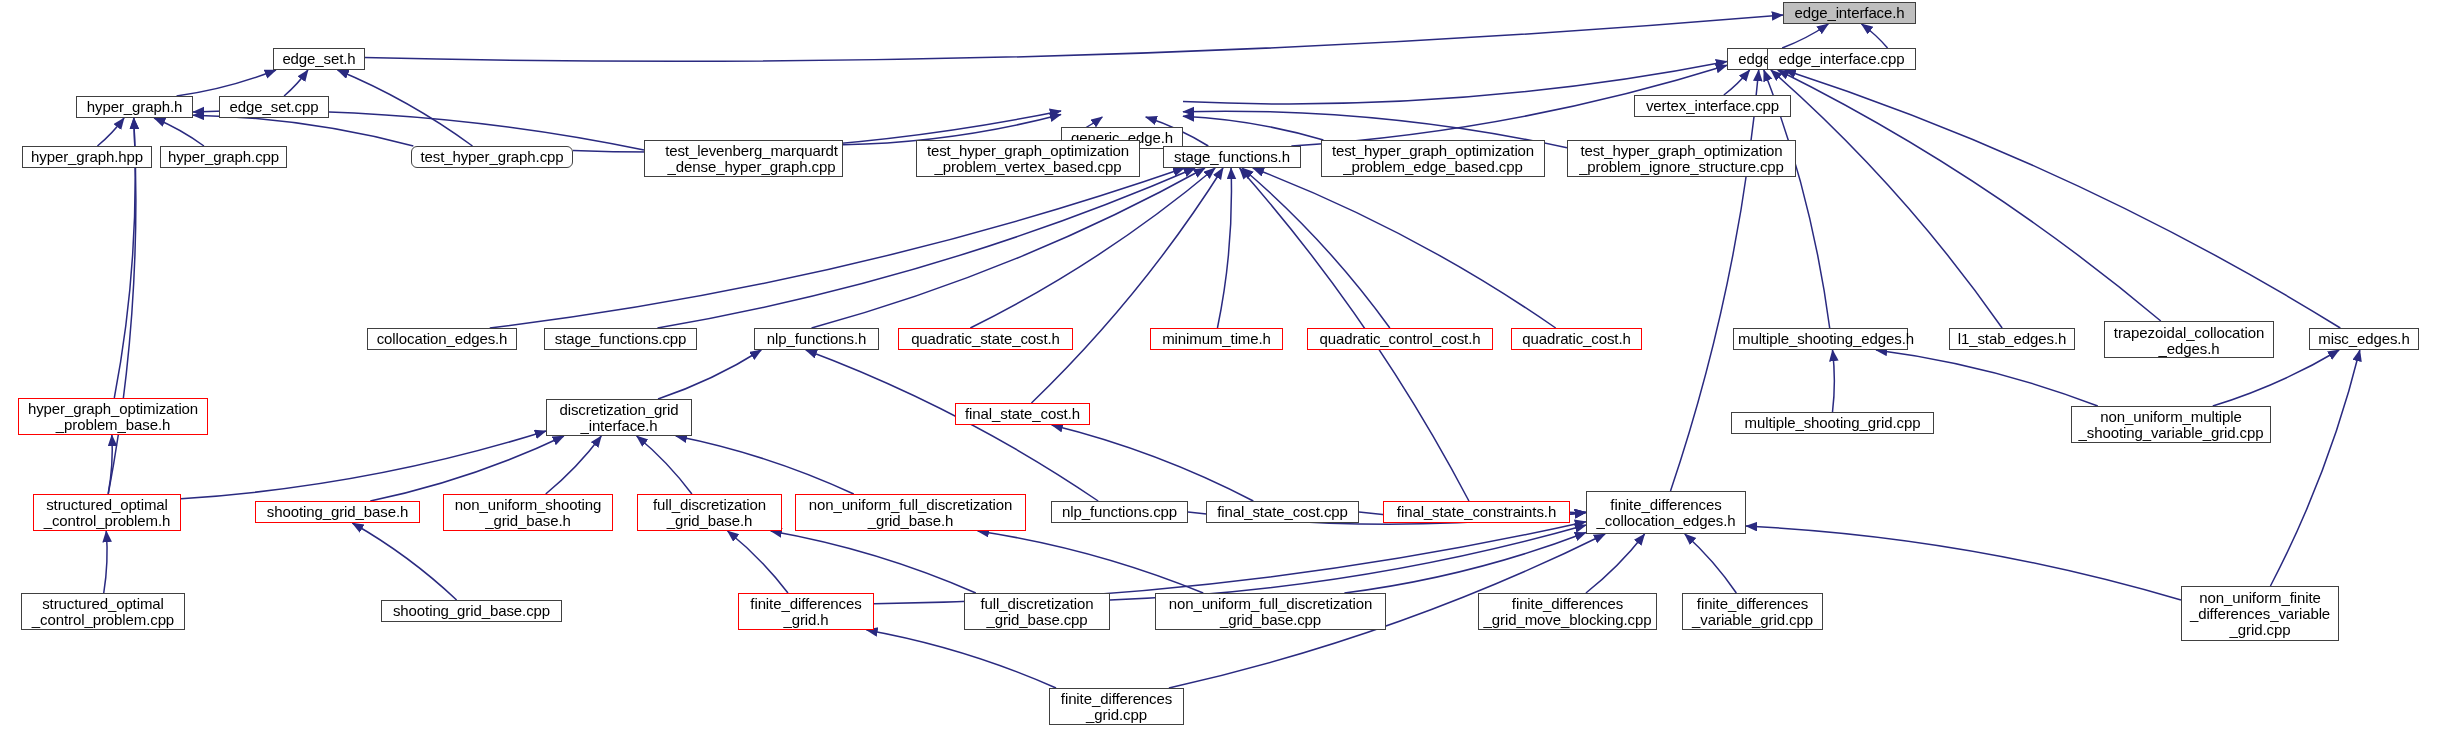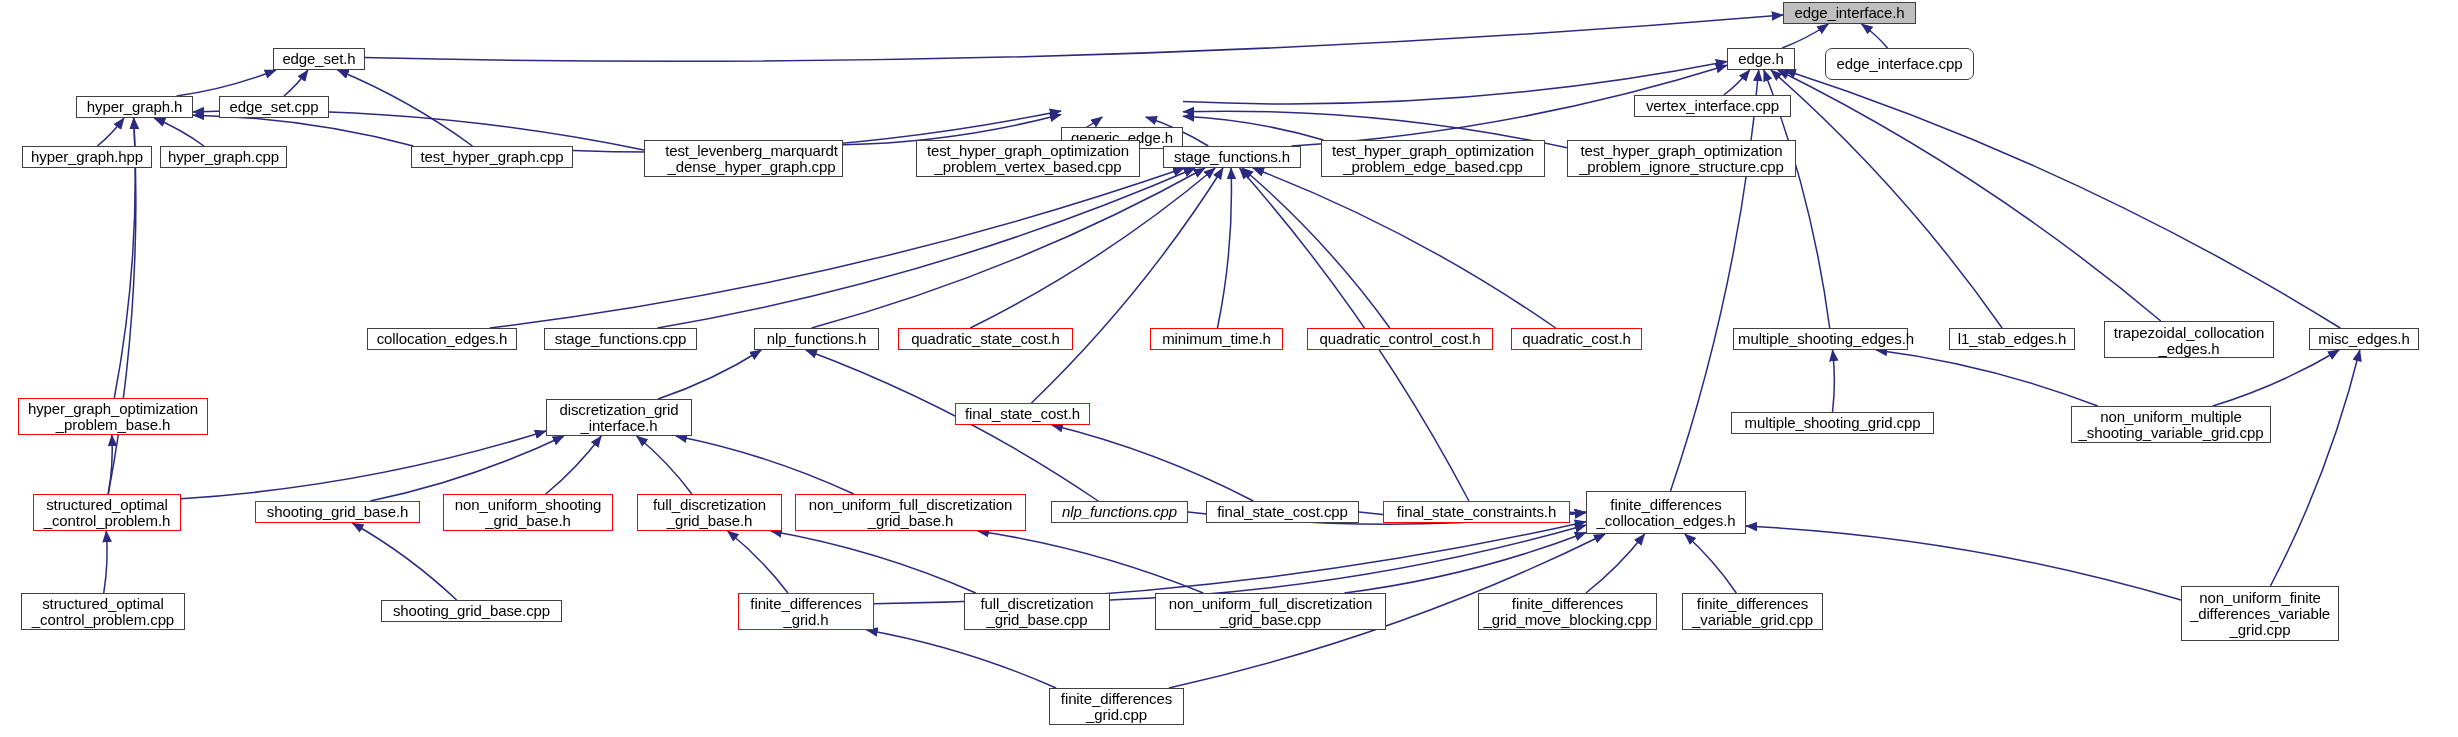--- a/index.html
+++ b/index.html
@@ -125,29 +125,29 @@
         <path d="M1110,600.010333863275 Q1352.4951351351351,591.1108744038156 1586,525.0914149443561" fill="none" stroke="#2a2a80" stroke-width="1.5" marker-end="url(#arrowhead)"></path>
         <path d="M1344.4065656565656,593 Q1468.8317657612788,577.2582482856377 1586,532.5252844500632" fill="none" stroke="#2a2a80" stroke-width="1.5" marker-end="url(#arrowhead)"></path>
         <path d="M1570,512.2467018469657 Q1577.9974670184697,513.2278100263852 1586,512.2889182058047" fill="none" stroke="#2a2a80" stroke-width="1.5" marker-end="url(#arrowhead)"></path>
         <path d="M1188,512.0626715462031 Q1386.9781518755717,536.1247392497713 1586,512.4268069533395" fill="none" stroke="#2a2a80" stroke-width="1.5" marker-end="url(#arrowhead)"></path>
         <path d="M1359,512.099739243807 Q1472.4822425032594,525.8677183833116 1586,512.3956975228161" fill="none" stroke="#2a2a80" stroke-width="1.5" marker-end="url(#arrowhead)"></path>
       </g>
   </svg>
   <div id="node-layer">
       <div class="node root" style="left: 1783px; top: 2px; width: 133px; height: 22px;"><span class="node-label">edge_interface.h</span></div>
       <div class="node" style="left: 1727px; top: 48px; width: 68px; height: 22px;"><span class="node-label">edge.h</span></div>
-      <div class="node" style="left: 1825px; top: 48px; width: 149px; height: 32px; border-radius: 7px;"><span class="node-label">edge_interface.cpp</span></div>
+      <div class="node" style="left: 1767px; top: 48px; width: 149px; height: 22px;"><span class="node-label">edge_interface.cpp</span></div>
       <div class="node" style="left: 273px; top: 48px; width: 92px; height: 22px;"><span class="node-label">edge_set.h</span></div>
       <div class="node" style="left: 76px; top: 96px; width: 117px; height: 22px;"><span class="node-label">hyper_graph.h</span></div>
       <div class="node" style="left: 219px; top: 96px; width: 110px; height: 22px;"><span class="node-label">edge_set.cpp</span></div>
       <div class="node" style="left: 1061px; top: 95px; width: 122px; height: 22px; margin-top: 32px;"><span class="node-label">generic_edge.h</span></div>
       <div class="node" style="left: 1634px; top: 95px; width: 157px; height: 22px;"><span class="node-label">vertex_interface.cpp</span></div>
       <div class="node" style="left: 22px; top: 146px; width: 130px; height: 22px;"><span class="node-label">hyper_graph.hpp</span></div>
       <div class="node" style="left: 160px; top: 146px; width: 127px; height: 22px;"><span class="node-label">hyper_graph.cpp</span></div>
-      <div class="node" style="left: 411px; top: 146px; width: 162px; height: 22px;"><span class="node-label">test_hyper_graph.cpp</span></div>
+      <div class="node" style="left: 411px; top: 146px; width: 162px; height: 22px; border-radius: 6px;"><span class="node-label">test_hyper_graph.cpp</span></div>
       <div class="node" style="left: 644px; top: 140px; width: 199px; height: 37px; padding-left: 20px;"><span class="node-label">test_levenberg_marquardt
 _dense_hyper_graph.cpp</span></div>
       <div class="node" style="left: 916px; top: 140px; width: 224px; height: 37px;"><span class="node-label">test_hyper_graph_optimization
 _problem_vertex_based.cpp</span></div>
       <div class="node" style="left: 1163px; top: 146px; width: 138px; height: 22px;"><span class="node-label">stage_functions.h</span></div>
       <div class="node" style="left: 1321px; top: 140px; width: 224px; height: 37px;"><span class="node-label">test_hyper_graph_optimization
 _problem_edge_based.cpp</span></div>
       <div class="node" style="left: 1567px; top: 140px; width: 229px; height: 37px;"><span class="node-label">test_hyper_graph_optimization
 _problem_ignore_structure.cpp</span></div>
       <div class="node" style="left: 367px; top: 328px; width: 150px; height: 22px;"><span class="node-label">collocation_edges.h</span></div>
@@ -172,21 +172,21 @@
 _shooting_variable_grid.cpp</span></div>
       <div class="node red" style="left: 33px; top: 494px; width: 148px; height: 37px;"><span class="node-label">structured_optimal
 _control_problem.h</span></div>
       <div class="node red" style="left: 255px; top: 501px; width: 165px; height: 22px;"><span class="node-label">shooting_grid_base.h</span></div>
       <div class="node red" style="left: 443px; top: 494px; width: 170px; height: 37px;"><span class="node-label">non_uniform_shooting
 _grid_base.h</span></div>
       <div class="node red" style="left: 637px; top: 494px; width: 145px; height: 37px;"><span class="node-label">full_discretization
 _grid_base.h</span></div>
       <div class="node red" style="left: 795px; top: 494px; width: 231px; height: 37px;"><span class="node-label">non_uniform_full_discretization
 _grid_base.h</span></div>
-      <div class="node" style="left: 1051px; top: 501px; width: 137px; height: 22px; font-style: italic;"><span class="node-label">nlp_functions.cpp</span></div>
+      <div class="node" style="left: 1051px; top: 501px; width: 137px; height: 22px;"><span class="node-label">nlp_functions.cpp</span></div>
       <div class="node" style="left: 1206px; top: 501px; width: 153px; height: 22px;"><span class="node-label">final_state_cost.cpp</span></div>
       <div class="node red" style="left: 1383px; top: 501px; width: 187px; height: 22px;"><span class="node-label">final_state_constraints.h</span></div>
       <div class="node" style="left: 1586px; top: 491px; width: 160px; height: 43px;"><span class="node-label">finite_differences
 _collocation_edges.h</span></div>
       <div class="node" style="left: 21px; top: 593px; width: 164px; height: 37px;"><span class="node-label">structured_optimal
 _control_problem.cpp</span></div>
       <div class="node" style="left: 381px; top: 600px; width: 181px; height: 22px;"><span class="node-label">shooting_grid_base.cpp</span></div>
       <div class="node red" style="left: 738px; top: 593px; width: 136px; height: 37px;"><span class="node-label">finite_differences
 _grid.h</span></div>
       <div class="node" style="left: 964px; top: 593px; width: 146px; height: 37px;"><span class="node-label">full_discretization

